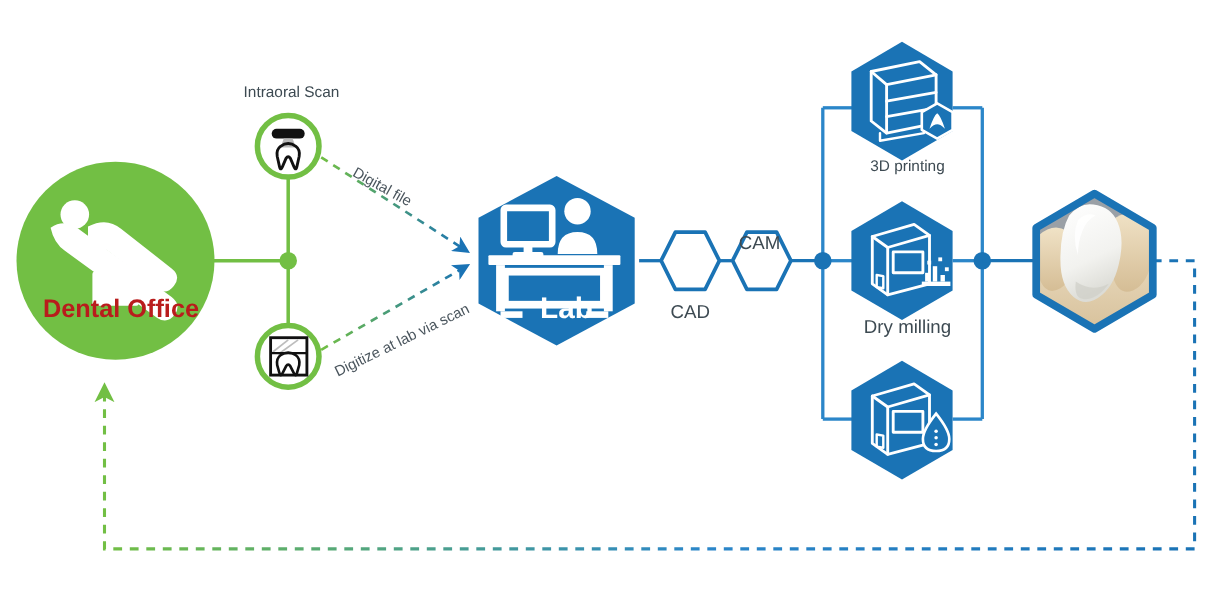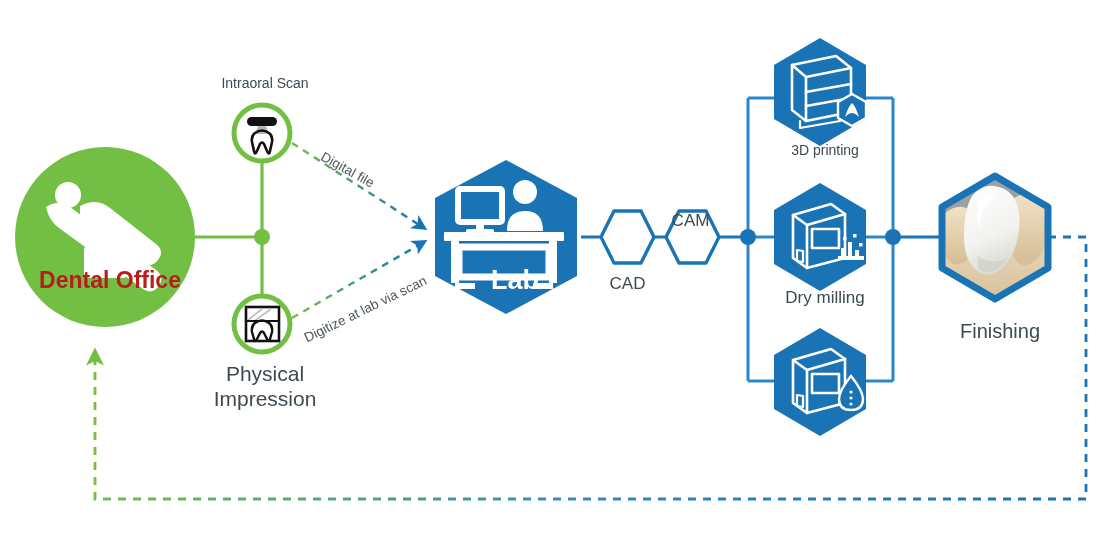--- a/index.html
+++ b/index.html
@@ -277,33 +277,30 @@
         <path d="M 978 256 q 14 10 30 2 q -10 14 -22 14 q -10 0 -8 -16 z" fill="#cfcec8" opacity="0.7"></path>
       </g>
       <polygon points="995,176 1048,207 1048,268 995,299 942,268 942,207" fill="none" stroke="#1a73b5" stroke-width="7" stroke-linejoin="round"></polygon>
     </g>
   </svg>
 
   <div class="lbl-office">Dental Office</div>
 
   <div class="node-label lbl-intraoral">Intraoral Scan</div>
 
-  <div class="node-label lbl-physical">Physical
-Impression</div>
 
   <div class="hexlabel lbl-lab">Lab</div>
 
   <div class="cadcam-label lbl-cad">CAD</div>
 
   <div class="cadcam-label lbl-cam">CAM</div>
 
   <div class="node-label lbl-3dprint">3D printing</div>
 
   <div class="node-label lbl-dry">Dry milling</div>
 
 
-  <div class="node-label lbl-finishing">Finishing</div>
 
   <div class="flow-label lbl-digitalfile">Digital file</div>
 
   <div class="flow-label lbl-digitize">Digitize at lab via scan</div>
 
 </div>
 
 </body></html>

